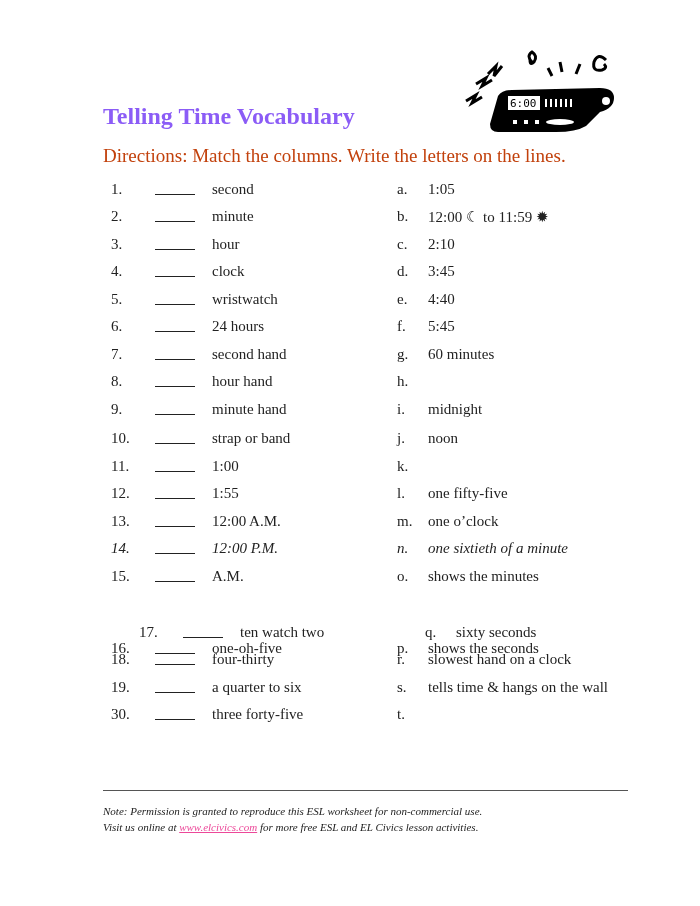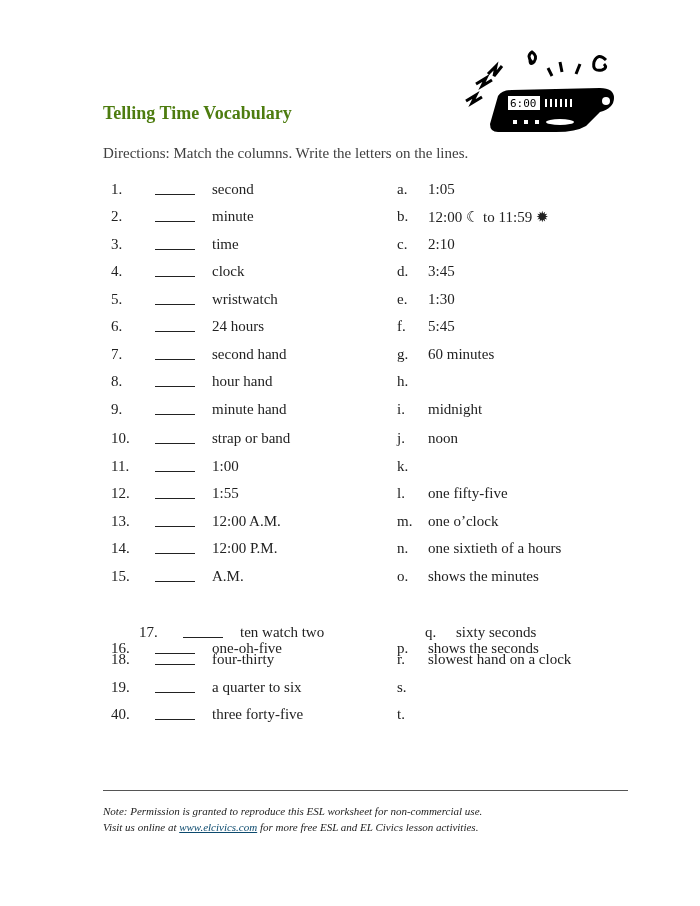--- a/index.html
+++ b/index.html
@@ -1,29 +1,29 @@
 <!DOCTYPE html>
 <html><head>
   <meta charset="utf-8">
   <style>
     html, body { margin: 0; padding: 0; background: #ffffff; }
     body { width: 700px; height: 906px; position: relative; overflow: hidden;
       font-family: "Liberation Serif", "DejaVu Serif", serif; color: #1a1a1a; }
-    .title { position: absolute; left: 103px; top: 103px; font-size: 18px; font-weight: bold; color: #4d7c0f; }
-    .directions { position: absolute; left: 103px; top: 145px; font-size: 15px; color: #404040; }
+    .title { position: absolute; left: 103px; top: 103px; font-size: 24px; font-weight: bold; color: #8b5cf6; }
+    .directions { position: absolute; left: 103px; top: 145px; font-size: 19px; color: #c2410c; }
     .clock { position: absolute; left: 458px; top: 46px; width: 170px; height: 90px; }
     .row { position: absolute; left: 0; width: 700px; height: 22px; font-size: 15px; color: #222; }
     .num { position: absolute; left: 111px; }
     .blank { position: absolute; left: 155px; top: 13px; width: 40px; border-bottom: 1px solid #222; }
     .term { position: absolute; left: 212px; }
     .letter { position: absolute; left: 397px; }
     .def { position: absolute; left: 428px; }
     .rule { position: absolute; left: 103px; top: 790px; width: 525px; border-top: 1px solid #555; }
     .note { position: absolute; left: 103px; top: 803px; font-size: 11px; font-style: italic; color: #222; line-height: 16px; }
-    .note a { color: #0c4a6e; text-decoration: underline; }
+    .note a { color: #ec4899; text-decoration: underline; }
   </style>
 </head>
 <body>
 
 <div class="title">Telling Time Vocabulary</div>
 
 <svg class="clock" viewBox="0 0 170 90">
 
   <path d="M8 55 l10 -6 l-4 8 l10 -6" stroke="#000" stroke-width="3" fill="none"></path>
   <path d="M18 38 l10 -6 l-4 8 l10 -6" stroke="#000" stroke-width="3" fill="none"></path>
@@ -65,37 +65,37 @@
     <div class="row" style="top: 208px;">
       <span class="num">2.</span>
       <span class="blank"></span>
       <span class="term">minute</span>
       <span class="letter">b.</span>
       <span class="def">12:00 ☾ to 11:59 ✹</span>
     </div>
     <div class="row" style="top: 236px;">
       <span class="num">3.</span>
       <span class="blank"></span>
-      <span class="term">time</span>
+      <span class="term">hour</span>
       <span class="letter">c.</span>
       <span class="def">2:10</span>
     </div>
     <div class="row" style="top: 263px;">
       <span class="num">4.</span>
       <span class="blank"></span>
       <span class="term">clock</span>
       <span class="letter">d.</span>
       <span class="def">3:45</span>
     </div>
     <div class="row" style="top: 291px;">
       <span class="num">5.</span>
       <span class="blank"></span>
       <span class="term">wristwatch</span>
       <span class="letter">e.</span>
-      <span class="def">1:30</span>
+      <span class="def">4:40</span>
     </div>
     <div class="row" style="top: 318px;">
       <span class="num">6.</span>
       <span class="blank"></span>
       <span class="term">24 hours</span>
       <span class="letter">f.</span>
       <span class="def">5:45</span>
     </div>
     <div class="row" style="top: 346px;">
       <span class="num">7.</span>
@@ -137,26 +137,26 @@
       <span class="letter">l.</span>
       <span class="def">one fifty-five</span>
     </div>
     <div class="row" style="top: 513px;">
       <span class="num">13.</span>
       <span class="blank"></span>
       <span class="term">12:00 A.M.</span>
       <span class="letter">m.</span>
       <span class="def">one o’clock</span>
     </div>
-    <div class="row" style="top: 540px;">
+    <div class="row" style="top: 540px; font-style: italic;">
       <span class="num">14.</span>
       <span class="blank"></span>
       <span class="term">12:00 P.M.</span>
       <span class="letter">n.</span>
-      <span class="def">one sixtieth of a hours</span>
+      <span class="def">one sixtieth of a minute</span>
     </div>
     <div class="row" style="top: 568px;">
       <span class="num">15.</span>
       <span class="blank"></span>
       <span class="term">A.M.</span>
       <span class="letter">o.</span>
       <span class="def">shows the minutes</span>
     </div>
     <div class="row" style="top: 596px; margin-top: 44px;">
       <span class="num">16.</span>
@@ -177,23 +177,24 @@
       <span class="blank"></span>
       <span class="term">four-thirty</span>
       <span class="letter">r.</span>
       <span class="def">slowest hand on a clock</span>
     </div>
     <div class="row" style="top: 679px;">
       <span class="num">19.</span>
       <span class="blank"></span>
       <span class="term">a quarter to six</span>
       <span class="letter">s.</span>
+      <span class="def">tells time &amp; hangs on the wall</span>
     </div>
     <div class="row" style="top: 706px;">
-      <span class="num">40.</span>
+      <span class="num">30.</span>
       <span class="blank"></span>
       <span class="term">three forty-five</span>
       <span class="letter">t.</span>
     </div>
   </div>
 
 <div class="rule"></div>
 <div class="note">
   <div>Note:  Permission is granted to reproduce this ESL worksheet for non-commercial use.</div>
   <div><span>Visit us online at </span><a>www.elcivics.com</a><span> for more free ESL and EL Civics lesson activities.</span></div>

